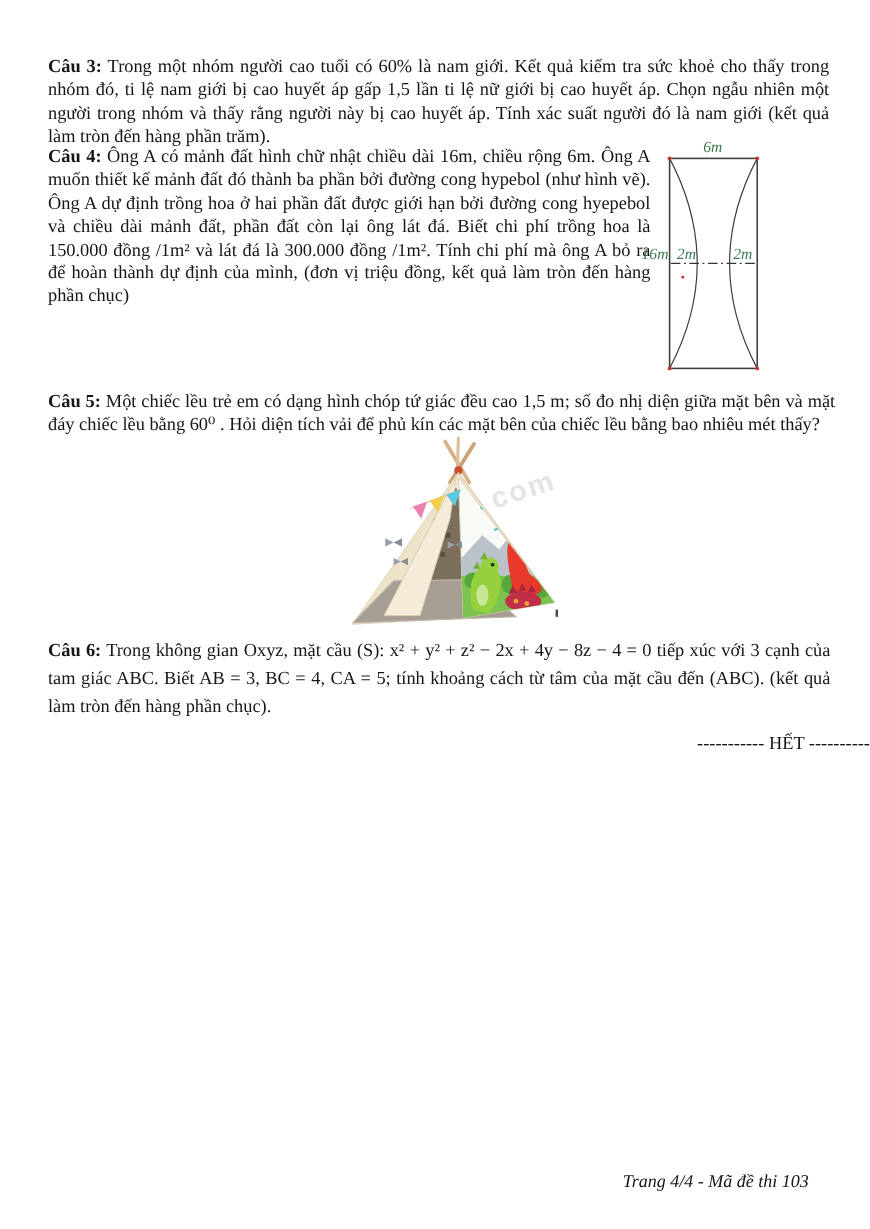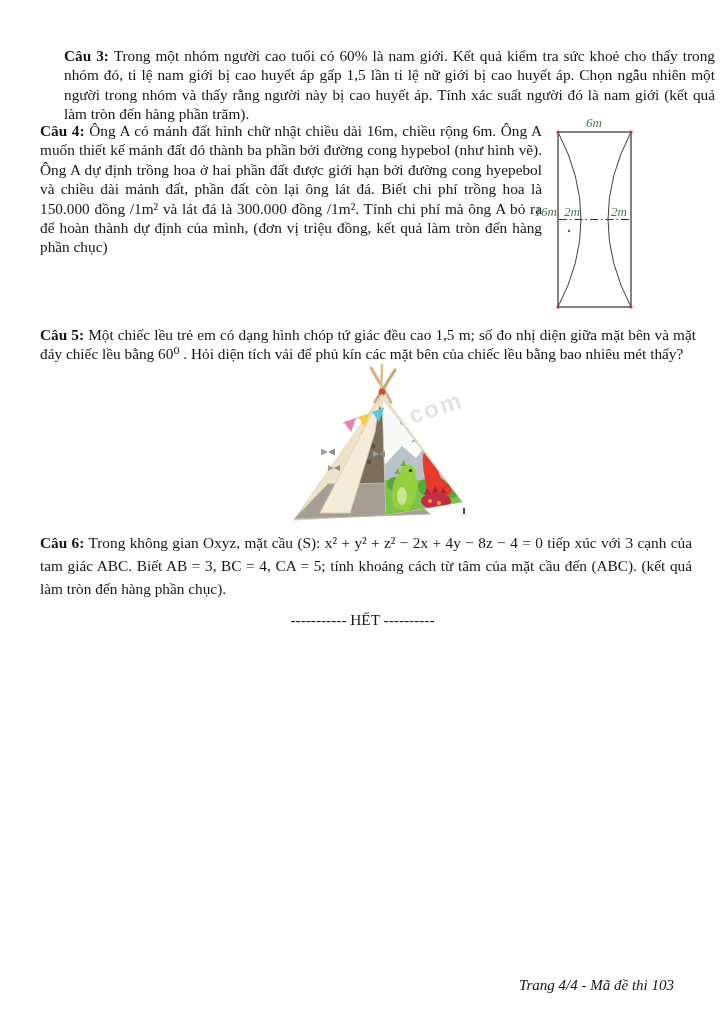--- a/index.html
+++ b/index.html
@@ -3,25 +3,25 @@
 <meta charset="utf-8">
 <style>
   html,body{margin:0;padding:0;}
   .page{
     position:relative;width:725px;height:1024px;background:#ffffff;overflow:hidden;
     color:#161616;font-family:"Liberation Serif","DejaVu Serif",serif;
   }
   .para{position:absolute;margin:0;text-align:justify;font-size:15.3px;line-height:19.4px;}
   .qlabel{font-weight:bold;}
   .mi{}
-  #q3{left:40px;top:46px;width:651px;margin-left:24px;}
+  #q3{left:40px;top:46px;width:651px;}
   #q4{left:40px;top:121px;width:502px;}
   #q5{left:40px;top:325px;width:656px;}
   #q6{left:40px;top:531px;width:652px;line-height:23px;}
-  .het{position:absolute;left:0;top:611px;width:725px;text-align:center;font-size:15.3px;margin:0;}
+  .het{position:absolute;left:0;top:611px;width:725px;text-align:right;font-size:15.3px;margin:0;}
   .footer{position:absolute;top:977px;right:51px;font-size:15px;margin:0;font-style:italic;}
   .land-svg{position:absolute;left:523px;top:110px;}
   .tent-svg{position:absolute;left:276px;top:362px;}
   .figlabel{font-style:italic;font-size:13px;font-family:"Liberation Serif","DejaVu Serif",serif;}
 </style>
 </head>
 <body>
 
 <div class="page">
 

